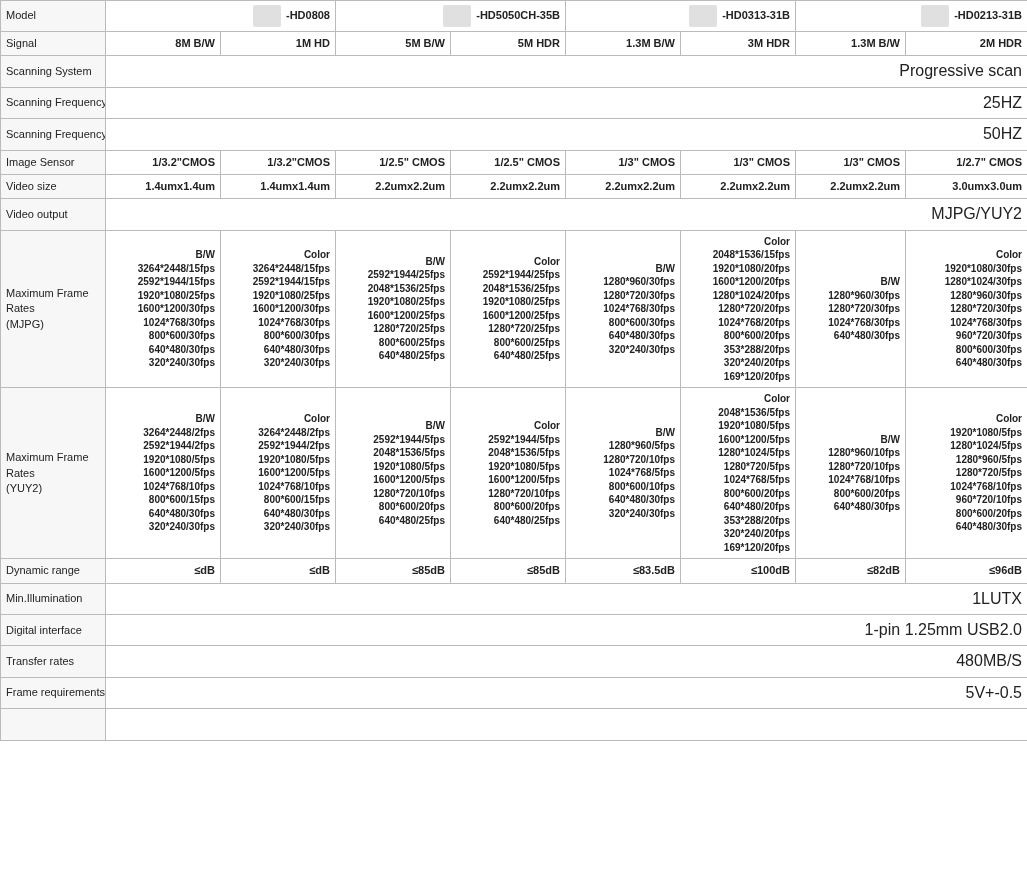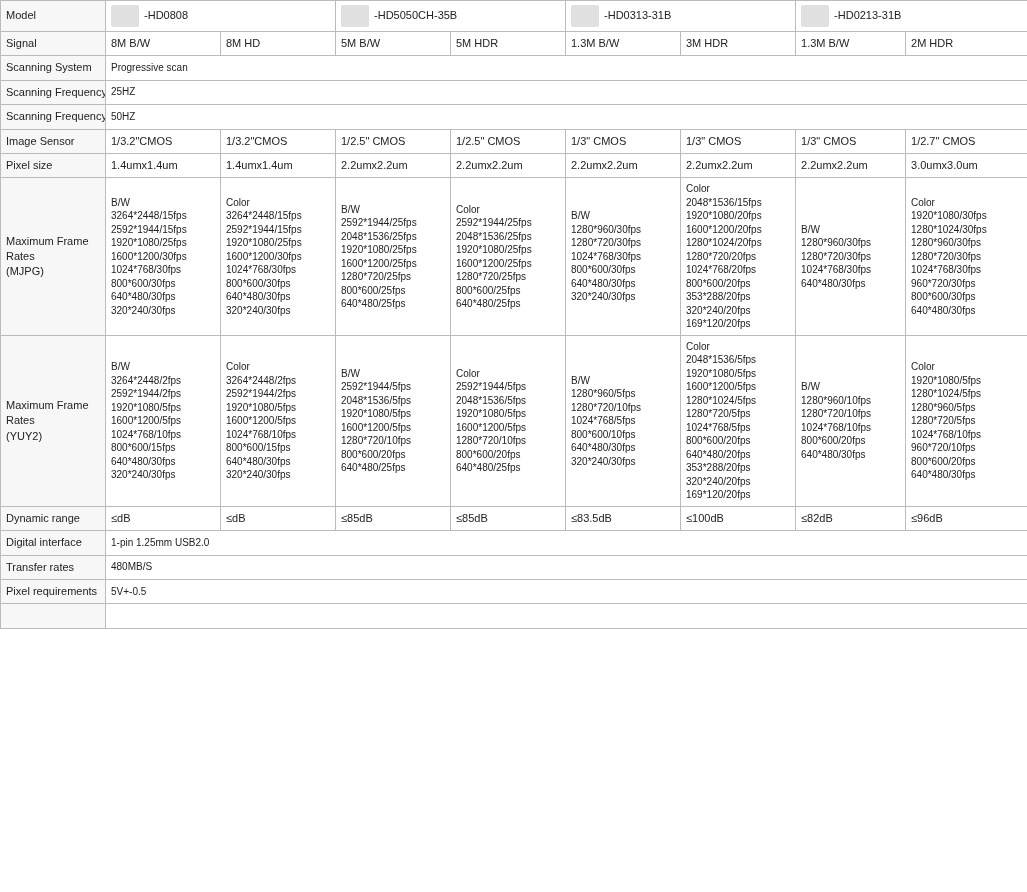--- a/index.html
+++ b/index.html
@@ -26,26 +26,27 @@
       line-height: 1.4;
     }
     .label-cell {
       background: #f7f7f7;
       font-weight: normal;
       font-size: 11px;
       white-space: nowrap;
       overflow: hidden;
     }
     .span-cell {
-      text-align: left;
-      font-size: 10px;
+      text-align: right;
+      font-size: 16px;
     }
     .value-cell {
-      text-align: left;
+      text-align: right;
       font-size: 11px;
+      font-weight: bold;
     }
     .small-text {
       font-size: 10px;
       line-height: 1.35;
       margin-left: 36px;
     }
     .model-img {
       display: inline-block;
       width: 28px;
       height: 22px;
@@ -90,21 +91,21 @@
         </td>
         <td colspan="2" class="value-cell">
           <span class="model-img"></span>
           <span>-HD0213-31B</span>
         </td>
       </tr>
 
       <tr>
         <td class="label-cell">Signal</td>
         <td class="value-cell">8M B/W</td>
-        <td class="value-cell">8M HD</td>
+        <td class="value-cell">1M HD</td>
         <td class="value-cell">5M B/W</td>
         <td class="value-cell">5M HDR</td>
         <td class="value-cell">1.3M B/W</td>
         <td class="value-cell">3M HDR</td>
         <td class="value-cell">1.3M B/W</td>
         <td class="value-cell">2M HDR</td>
       </tr>
 
       <tr>
         <td class="label-cell">Scanning System</td>
@@ -128,31 +129,35 @@
         <td class="value-cell">1/2.5" CMOS</td>
         <td class="value-cell">1/2.5" CMOS</td>
         <td class="value-cell">1/3" CMOS</td>
         <td class="value-cell">1/3" CMOS</td>
         <td class="value-cell">1/3" CMOS</td>
         <td class="value-cell">1/2.7" CMOS</td>
       </tr>
 
 
       <tr>
-        <td class="label-cell">Pixel size</td>
+        <td class="label-cell">Video size</td>
         <td class="value-cell">1.4umx1.4um</td>
         <td class="value-cell">1.4umx1.4um</td>
         <td class="value-cell">2.2umx2.2um</td>
         <td class="value-cell">2.2umx2.2um</td>
         <td class="value-cell">2.2umx2.2um</td>
         <td class="value-cell">2.2umx2.2um</td>
         <td class="value-cell">2.2umx2.2um</td>
         <td class="value-cell">3.0umx3.0um</td>
       </tr>
 
+      <tr>
+        <td class="label-cell">Video output</td>
+        <td colspan="8" class="span-cell">MJPG/YUY2</td>
+      </tr>
 
       <tr>
         <td class="label-cell" style="white-space:pre-line;">Maximum Frame Rates
 (MJPG)</td>
         <td class="value-cell small-text" style="white-space:pre-line;">B/W
 3264*2448/15fps
 2592*1944/15fps
 1920*1080/25fps
 1600*1200/30fps
 1024*768/30fps
@@ -296,33 +301,37 @@
         <td class="value-cell">≤dB</td>
         <td class="value-cell">≤dB</td>
         <td class="value-cell">≤85dB</td>
         <td class="value-cell">≤85dB</td>
         <td class="value-cell">≤83.5dB</td>
         <td class="value-cell">≤100dB</td>
         <td class="value-cell">≤82dB</td>
         <td class="value-cell">≤96dB</td>
       </tr>
 
+      <tr>
+        <td class="label-cell">Min.Illumination</td>
+        <td colspan="8" class="span-cell">1LUTX</td>
+      </tr>
 
       <tr>
         <td class="label-cell">Digital interface</td>
         <td colspan="8" class="span-cell">1-pin 1.25mm USB2.0</td>
       </tr>
 
       <tr>
         <td class="label-cell">Transfer rates</td>
         <td colspan="8" class="span-cell">480MB/S</td>
       </tr>
 
       <tr>
-        <td class="label-cell">Pixel requirements</td>
+        <td class="label-cell">Frame requirements</td>
         <td colspan="8" class="span-cell">5V+-0.5</td>
       </tr>
 
 
       <tr>
         <td class="label-cell">&nbsp;</td>
         <td colspan="8" class="span-cell">&nbsp;</td>
       </tr>
     </tbody>
   </table>

